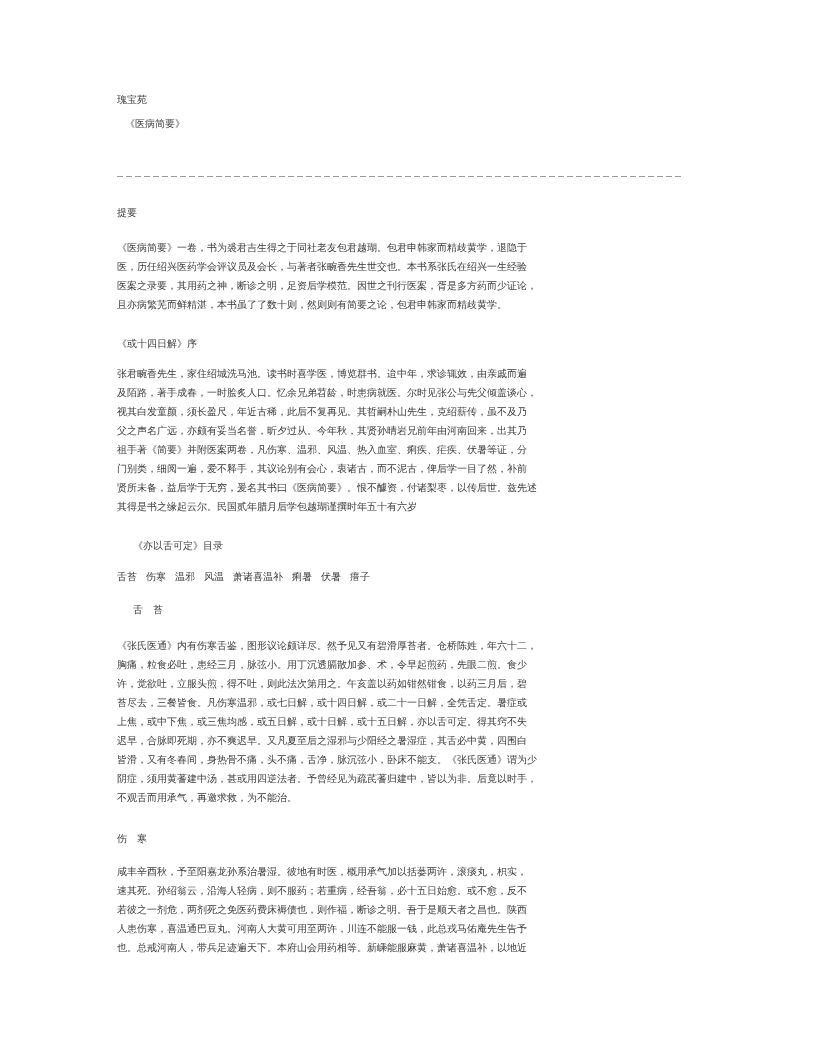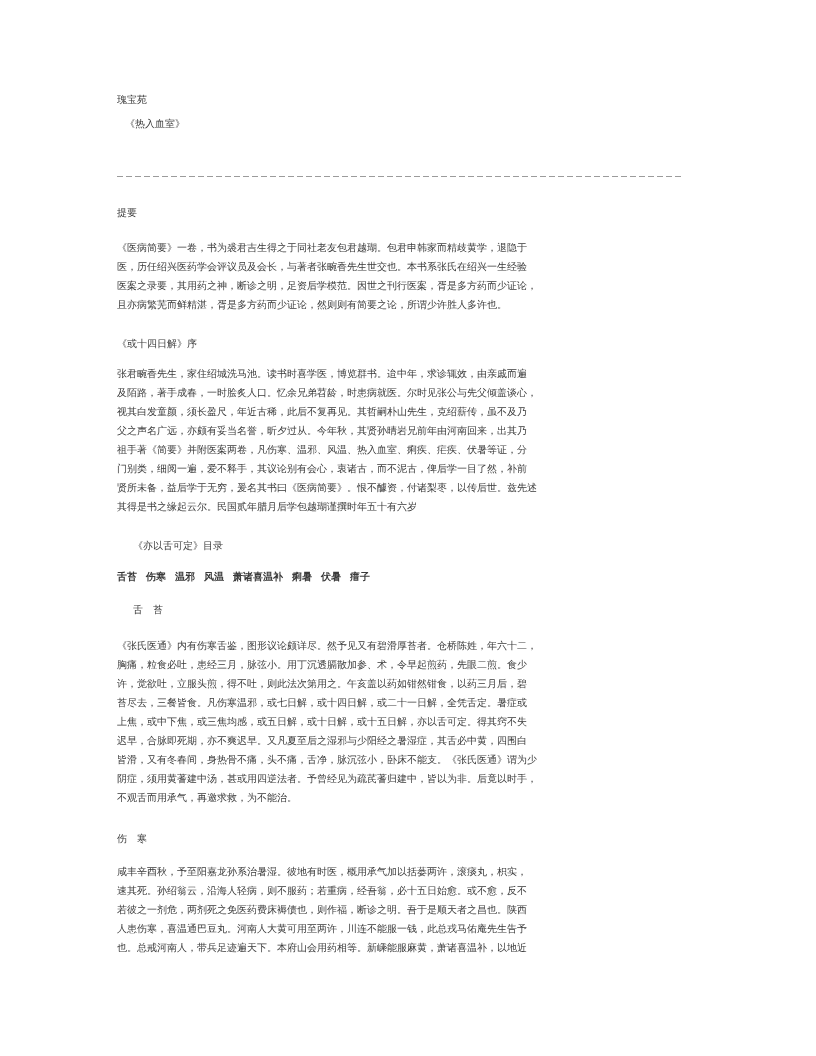--- a/index.html
+++ b/index.html
@@ -19,39 +19,39 @@
     white-space: pre;
   }
   .separator {
     position: absolute;
     left: 117px;
     top: 176px;
     width: 567px;
     height: 1px;
     background: repeating-linear-gradient(to right, #9b9b9b 0 6px, transparent 6px 9px);
   }
-  .toc span { margin-right: 9px; font-weight: bold; }
+  .toc span { margin-right: 9px; }
 </style>
 </head>
 <body>
 
 <div>
 
   <div class="abs" style="top:90px">瑰宝苑</div>
 
-  <div class="abs" style="top:114px;left:125px">《热入血室》</div>
+  <div class="abs" style="top:114px;left:125px">《医病简要》</div>
 
   <div class="separator"></div>
 
   <div class="abs" style="top:203px">提要</div>
 
   <div class="abs" style="top:238px">《医病简要》一卷，书为裘君吉生得之于同社老友包君越瑚。包君申韩家而精歧黄学，退隐于
 医，历任绍兴医药学会评议员及会长，与著者张畹香先生世交也。本书系张氏在绍兴一生经验
 医案之录要，其用药之神，断诊之明，足资后学模范。因世之刊行医案，胥是多方药而少证论，
-且亦病繁芜而鲜精湛，胥是多方药而少证论，然则则有简要之论，所谓少许胜人多许也。</div>
+且亦病繁芜而鲜精湛，本书虽了了数十则，然则则有简要之论，包君申韩家而精歧黄学。</div>
 
   <div class="abs" style="top:334px">《或十四日解》序</div>
 
   <div class="abs" style="top:364px">张君畹香先生，家住绍城洗马池。读书时喜学医，博览群书。迨中年，求诊辄效，由亲戚而遍
 及陌路，著手成春，一时脍炙人口。忆余兄弟苕龄，时患病就医。尔时见张公与先父倾盖谈心，
 视其白发童颜，须长盈尺，年近古稀，此后不复再见。其哲嗣朴山先生，克绍薪传，虽不及乃
 父之声名广远，亦颇有妥当名誉，昕夕过从。今年秋，其贤孙晴岩兄前年由河南回来，出其乃
 祖手著《简要》并附医案两卷，凡伤寒、温邪、风温、热入血室、痢疾、疟疾、伏暑等证，分
 门别类，细阅一遍，爱不释手，其议论别有会心，衷诸古，而不泥古，俾后学一目了然，补前
 贤所未备，益后学于无穷，爰名其书曰《医病简要》。恨不醵资，付诸梨枣，以传后世。兹先述

